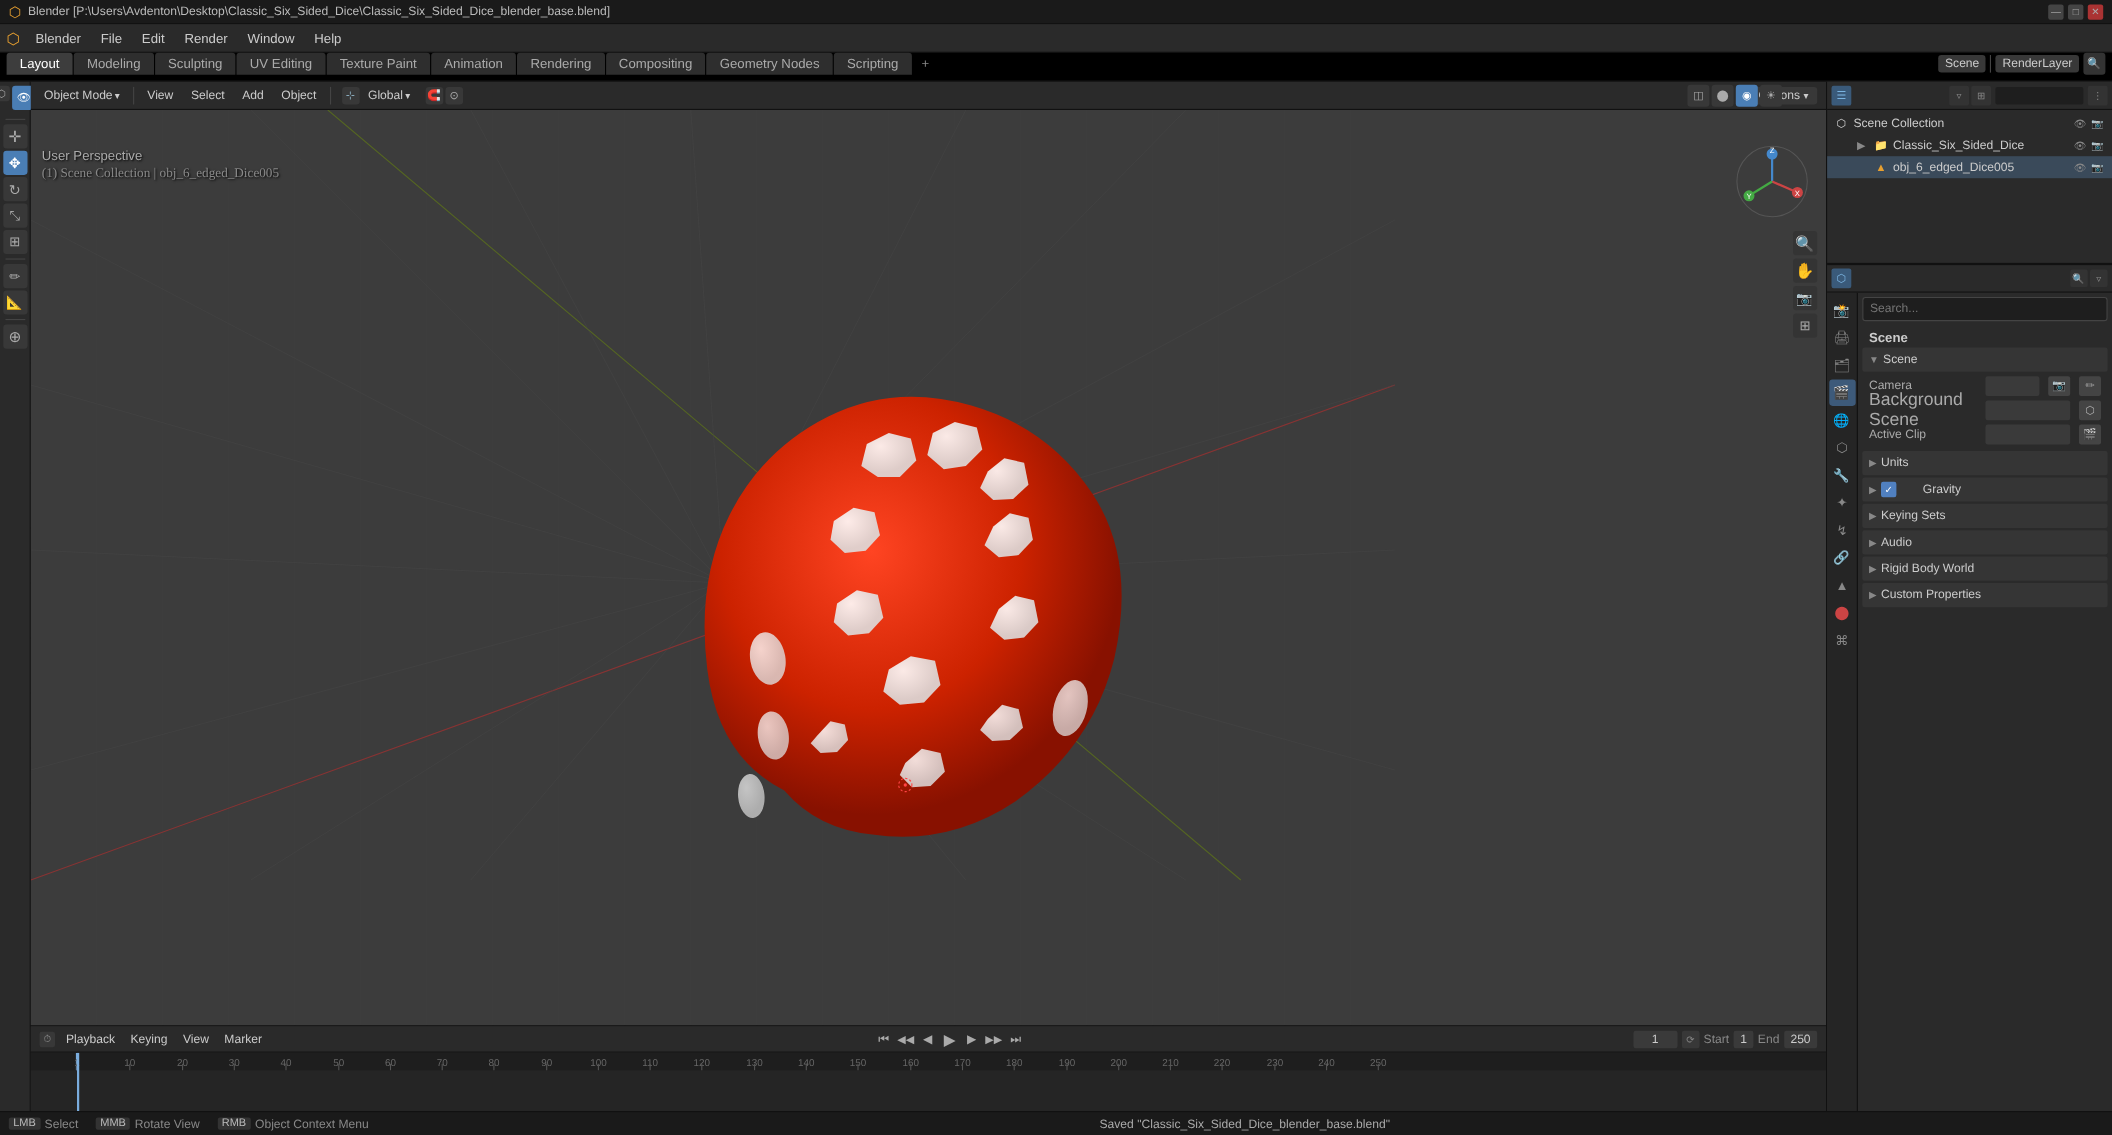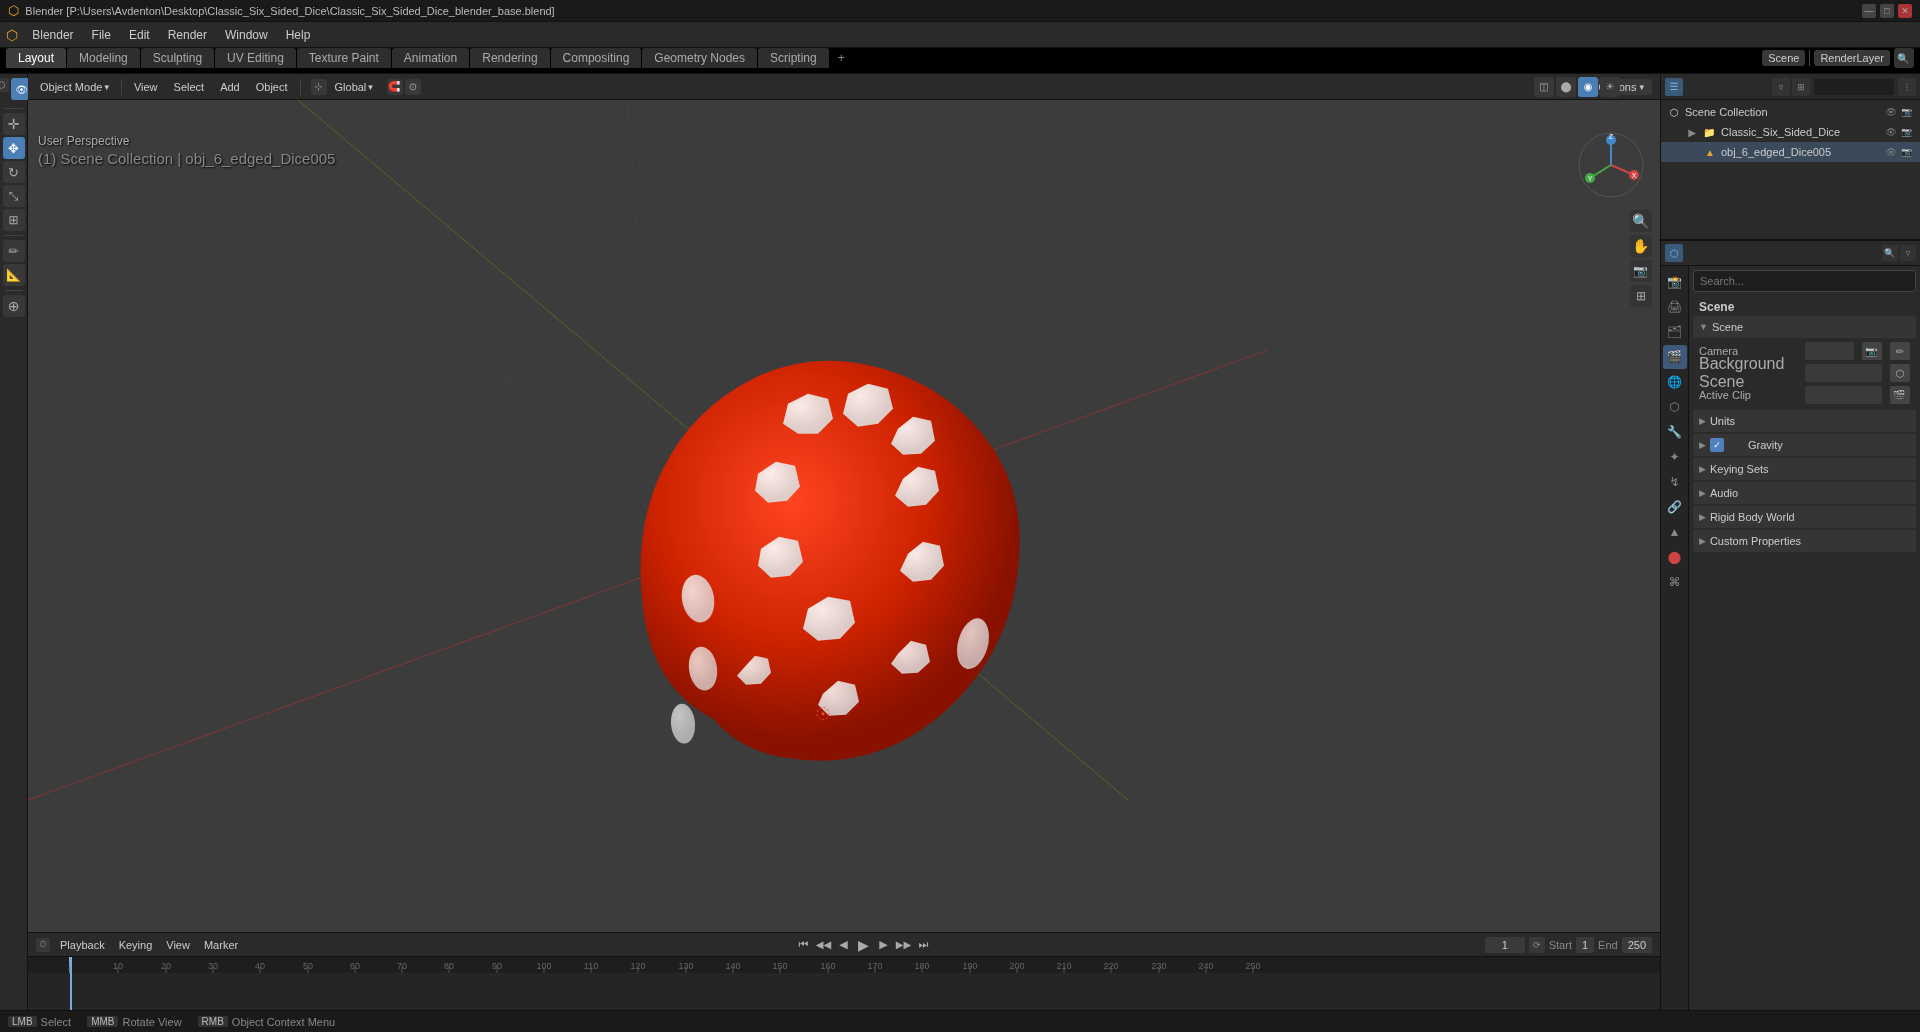--- a/index.html
+++ b/index.html
@@ -616,21 +616,21 @@
           <line x1="630" y1="430" x2="400" y2="700" stroke="#464646" stroke-width="0.5"></line>
           <line x1="630" y1="430" x2="600" y2="0" stroke="#464646" stroke-width="0.5"></line>
           <line x1="630" y1="430" x2="850" y2="0" stroke="#464646" stroke-width="0.5"></line>
           <line x1="630" y1="430" x2="1050" y2="0" stroke="#464646" stroke-width="0.5"></line>
           <line x1="630" y1="430" x2="850" y2="700" stroke="#464646" stroke-width="0.5"></line>
           <line x1="630" y1="430" x2="1050" y2="700" stroke="#464646" stroke-width="0.5"></line>
         </svg>
 
         <div id="viewport-info">
           <div style="font-size:12px;color:#aaa;text-shadow:1px 1px 2px #000;">User Perspective</div>
-          <div style="font-size:15px;color:#888;text-shadow:1px 1px 2px #000;margin-top:2px;">(1) Scene Collection | obj_6_edged_Dice005</div>
+          <div style="font-size:12px;color:#888;text-shadow:1px 1px 2px #000;margin-top:2px;font-family:Liberation Serif, serif;">(1) Scene Collection | obj_6_edged_Dice005</div>
         </div>
 
         <div id="nav-gizmo">
           <svg width="70" height="70" xmlns="http://www.w3.org/2000/svg">
 
             <circle cx="35" cy="35" r="32" fill="rgba(60,60,60,0.6)" stroke="#555" stroke-width="1"></circle>
 
             <line x1="35" y1="35" x2="35" y2="10" stroke="#4488cc" stroke-width="2"></line>
             <circle cx="35" cy="10" r="5" fill="#4488cc"></circle>
             <text x="35" y="9" text-anchor="middle" font-size="7" fill="white">Z</text>
@@ -1024,15 +1024,16 @@
       <span>Select</span>
     </div>
     <div class="status-item">
       <span class="key">MMB</span>
       <span>Rotate View</span>
     </div>
     <div class="status-item">
       <span class="key">RMB</span>
       <span>Object Context Menu</span>
     </div>
+    <div class="status-saved">Saved "Classic_Six_Sided_Dice_blender_base.blend"</div>
   </div>
 
 </div>
 
 </body></html>

